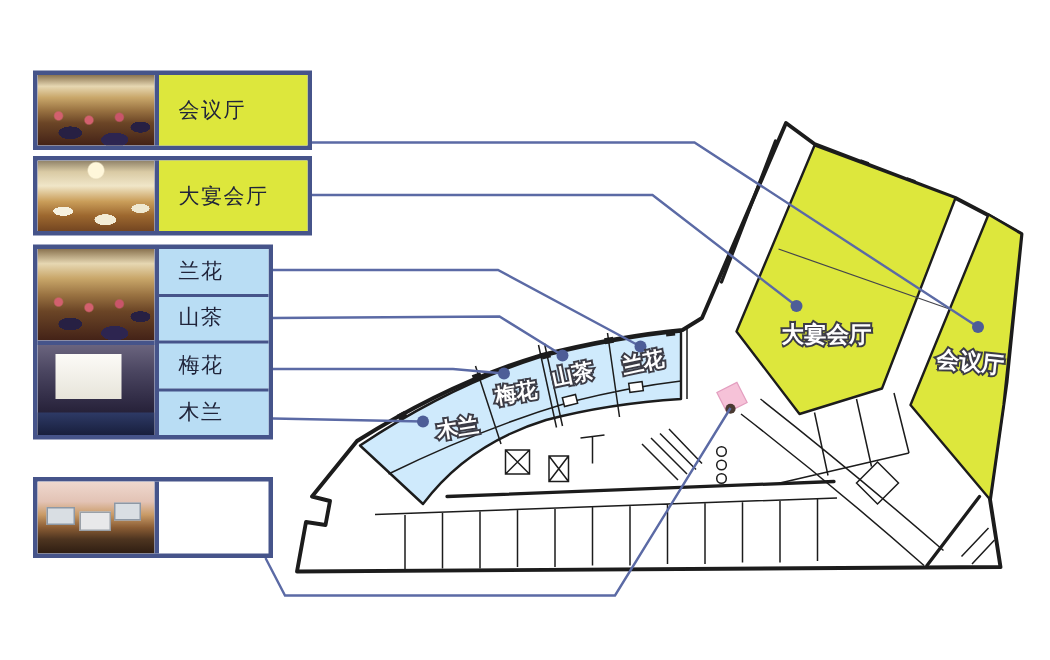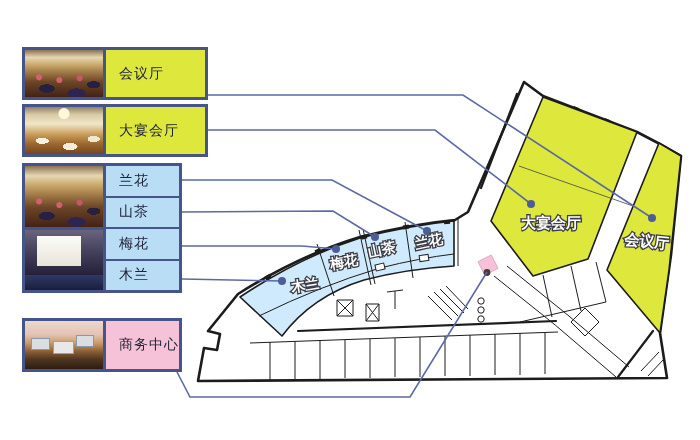--- a/index.html
+++ b/index.html
@@ -199,14 +199,13 @@
 </div>
 
 <div class="lg-box" style="left:22px;top:318px;width:160px;height:54px;">
   <div class="lg-photo">
     <div class="ph-business">
       <div class="bc-screen" style="left:8%;top:36%;width:22%;height:20%;"></div>
       <div class="bc-screen" style="left:66%;top:30%;width:20%;height:19%;"></div>
       <div class="bc-printer" style="left:36%;top:42%;width:24%;height:22%;"></div>
     </div>
   </div>
-  <div class="lg-label bg-pink">商务中心</div>
 </div>
 
 </body></html>

